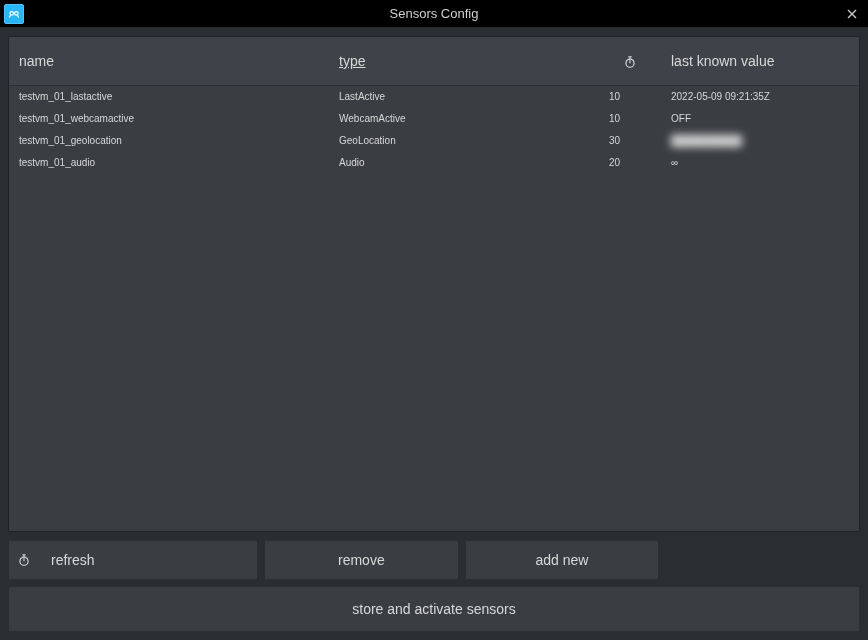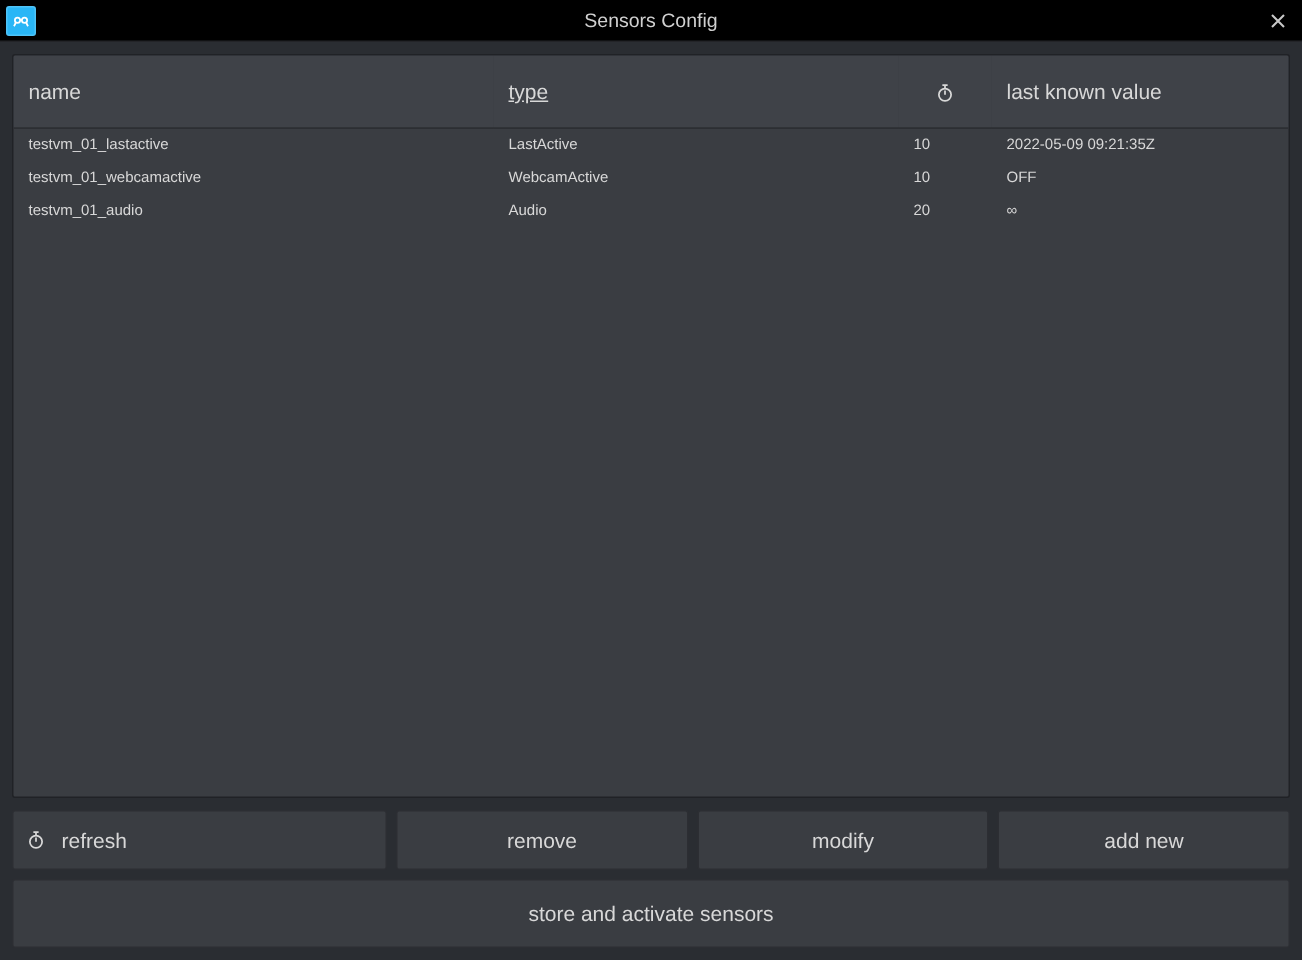--- a/index.html
+++ b/index.html
@@ -101,21 +101,21 @@
   border: 1px solid #2c2e33;
   color: #d8d8d8;
   height: 40px;
   display: flex;
   align-items: center;
   justify-content: center;
   font-size: 14px;
   cursor: pointer;
   border-radius: 2px;
 }
-.refresh { justify-content: flex-start; padding-left: 8px; gap: 10px; }
+.refresh { justify-content: flex-start; padding-left: 8px; gap: 20px; }
 .refresh .stopwatch-icon { display: inline-flex; }
 .store-btn { height: 46px; }
 </style>
 </head>
 <body>
 
 <div class="titlebar">
   <span class="app-icon">
     <svg viewBox="0 0 24 24" fill="none" stroke="#ffffff" stroke-width="2">
       <circle cx="8" cy="11" r="3"></circle>
@@ -161,20 +161,26 @@
           <td>10</td>
           <td>2022-05-09 09:21:35Z</td>
         </tr>
         <tr>
           <td>testvm_01_webcamactive</td>
           <td>WebcamActive</td>
           <td>10</td>
           <td>OFF</td>
         </tr>
         <tr>
+          <td>testvm_01_geolocation</td>
+          <td>GeoLocation</td>
+          <td>30</td>
+          <td class="blur">██████████</td>
+        </tr>
+        <tr>
           <td>testvm_01_audio</td>
           <td>Audio</td>
           <td>20</td>
           <td>∞</td>
         </tr>
       </tbody>
   </table>
 </div>
 
 <div class="bottombar">
@@ -185,22 +191,19 @@
           <circle cx="12" cy="14" r="7"></circle>
             <path d="M12 14V9M9 3h6M12 3v4"></path>
         </svg>
       </span>
       <span>refresh</span>
     </div>
     <div class="btn">
       <span>remove</span>
     </div>
     <div class="btn">
-      <span>modify</span>
-    </div>
-    <div class="btn">
       <span>add new</span>
     </div>
   </div>
   <div class="btn store-btn">
     <span>store and activate sensors</span>
   </div>
 </div>
 
 </body></html>

